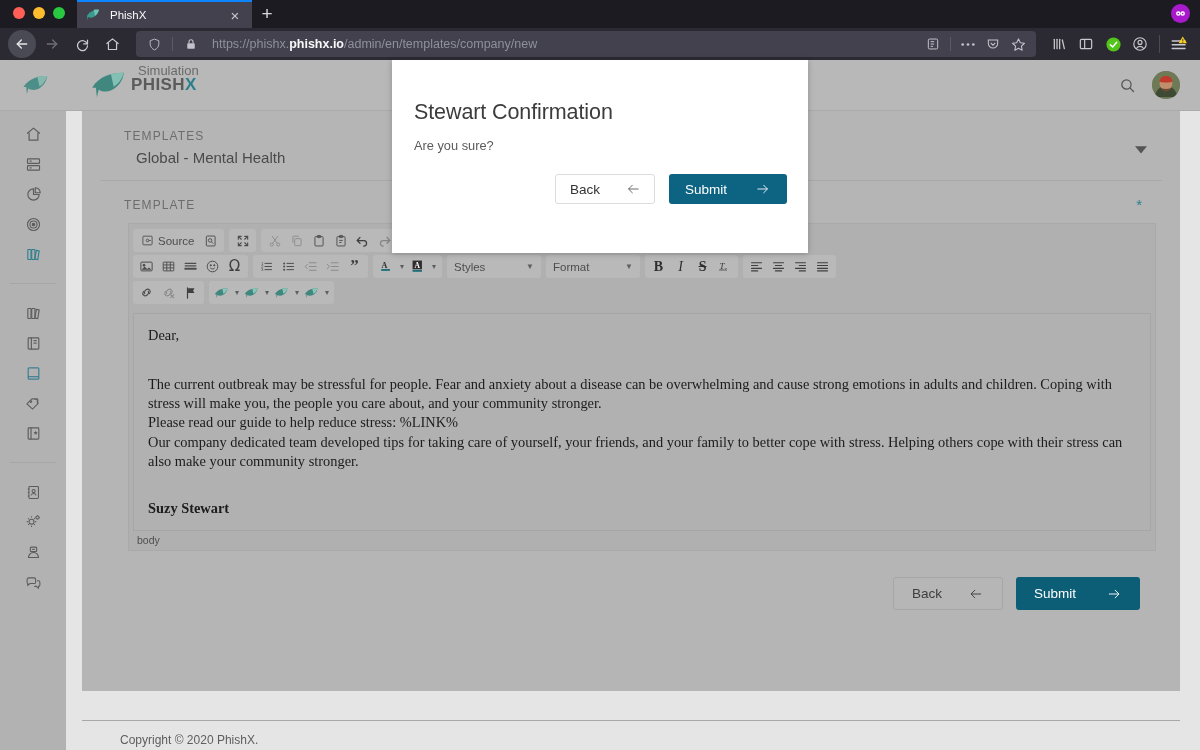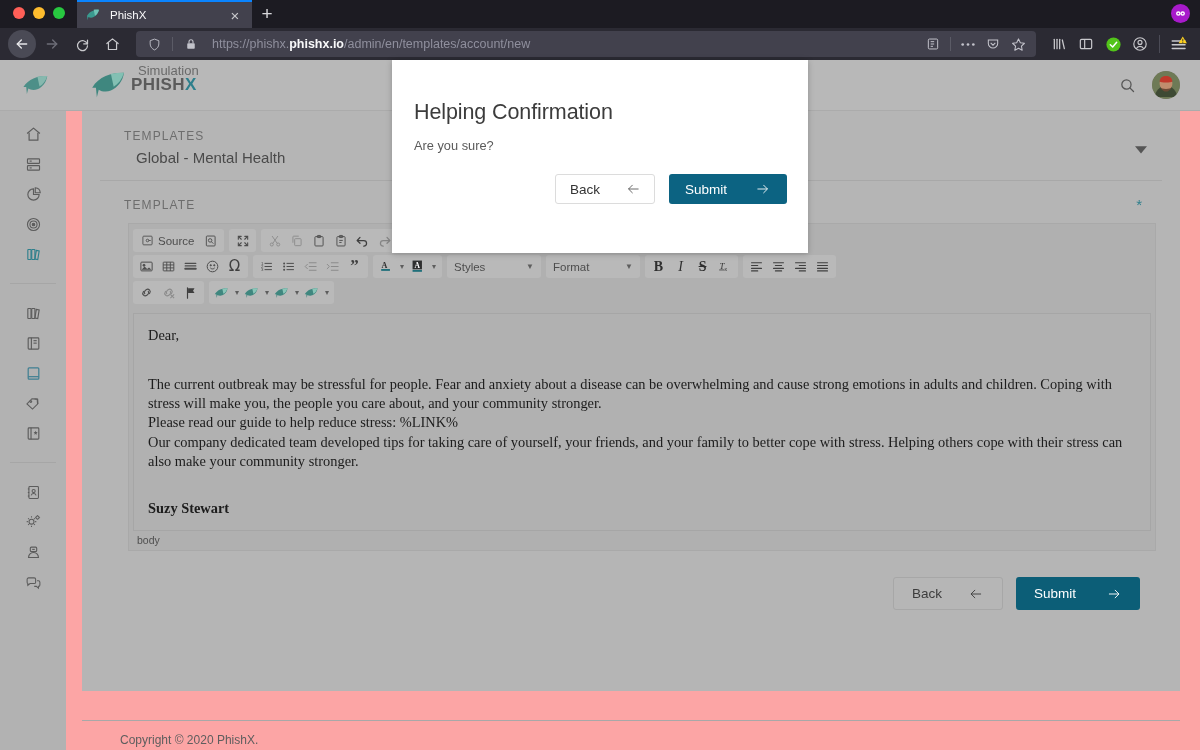--- a/index.html
+++ b/index.html
@@ -81,21 +81,21 @@
   .navbar-right { display: flex; align-items: center; gap: 1px; }
   .tool-icon {
     width: 26px; height: 26px; display: flex;
     align-items: center; justify-content: center; cursor: pointer;
   }
   .vdiv { width: 1px; height: 18px; background: #4b4b56; margin: 0 5px; }
 
   
   .page {
     position: absolute; top: 60px; left: 0;
-    width: 1200px; height: 690px; background: #fca5a5;
+    width: 1200px; height: 690px; background: #e5e5e5;
   }
 
   
   .appheader {
     height: 51px; background: #b8b8b8;
     display: flex; align-items: center; position: relative;
     border-bottom: 1px solid #ababab;
   }
   .logo-small { width: 30px; margin-left: 22px; }
   .logo-main {
@@ -324,21 +324,21 @@
           <path d="M12 2l8 3v6c0 5-3.5 9-8 11-4.5-2-8-6-8-11V5z"></path>
         </svg>
       </span>
       <span class="urlsep"></span>
       <span class="url-icon">
         <svg width="12" height="12" viewBox="0 0 24 24" fill="#c3c3cb">
           <rect x="4.5" y="10.5" width="15" height="11" rx="1.6"></rect>
           <path d="M8 10.5V7.5a4 4 0 0 1 8 0v3" fill="none" stroke="#c3c3cb" stroke-width="2.2"></path>
         </svg>
       </span>
-      <span class="url-text"><span class="scheme">https://</span><span class="scheme">phishx.</span><b>phishx.io</b><span class="scheme">/admin/en/templates/account/new</span></span>
+      <span class="url-text"><span class="scheme">https://</span><span class="scheme">phishx.</span><b>phishx.io</b><span class="scheme">/admin/en/templates/company/new</span></span>
       <span class="urlbar-icons">
         <span class="url-icon">
           <svg width="14" height="14" viewBox="0 0 24 24" fill="none" stroke="#c3c3cb" stroke-width="1.7">
             <rect x="4" y="3.5" width="16" height="17" rx="2"></rect>
             <line x1="8" y1="8" x2="14" y2="8"></line>
               <line x1="8" y1="12" x2="14" y2="12"></line>
               <line x1="8" y1="16" x2="12" y2="16"></line>
           </svg>
         </span>
         <span class="urlsep"></span>
@@ -899,21 +899,21 @@
     </div>
 
     <div class="footer-line"></div>
     <div class="footer">
       <div>Copyright © 2020 PhishX.</div>
       <div>All rights reserved.</div>
     </div>
   </div>
 
   <div class="modal">
-    <div class="modal-title">Helping Confirmation</div>
+    <div class="modal-title">Stewart Confirmation</div>
     <div class="modal-sub">Are you sure?</div>
     <div class="modal-btns">
       <div class="mbtn mbtn-back">
         <span>Back</span>
         <span>
           <svg width="17" height="14" viewBox="0 0 24 24" fill="none" stroke="#555" stroke-width="1.5" stroke-linecap="round" stroke-linejoin="round">
             <line x1="20" y1="12" x2="4" y2="12"></line>
               <polyline points="10,5.5 3.5,12 10,18.5"></polyline>
           </svg>
         </span>

